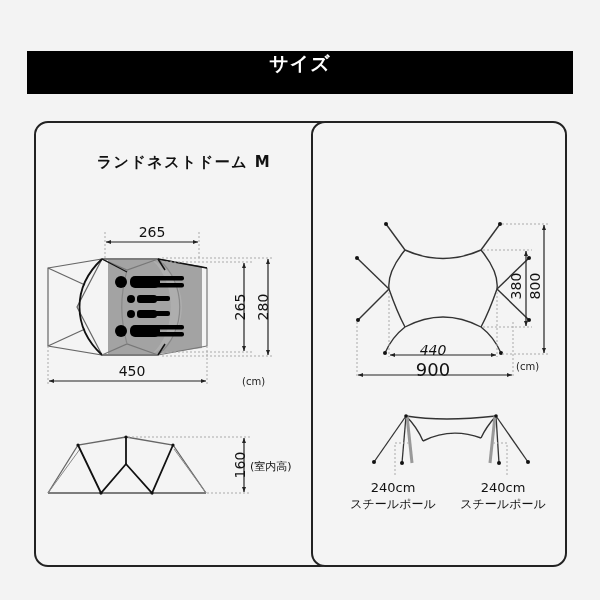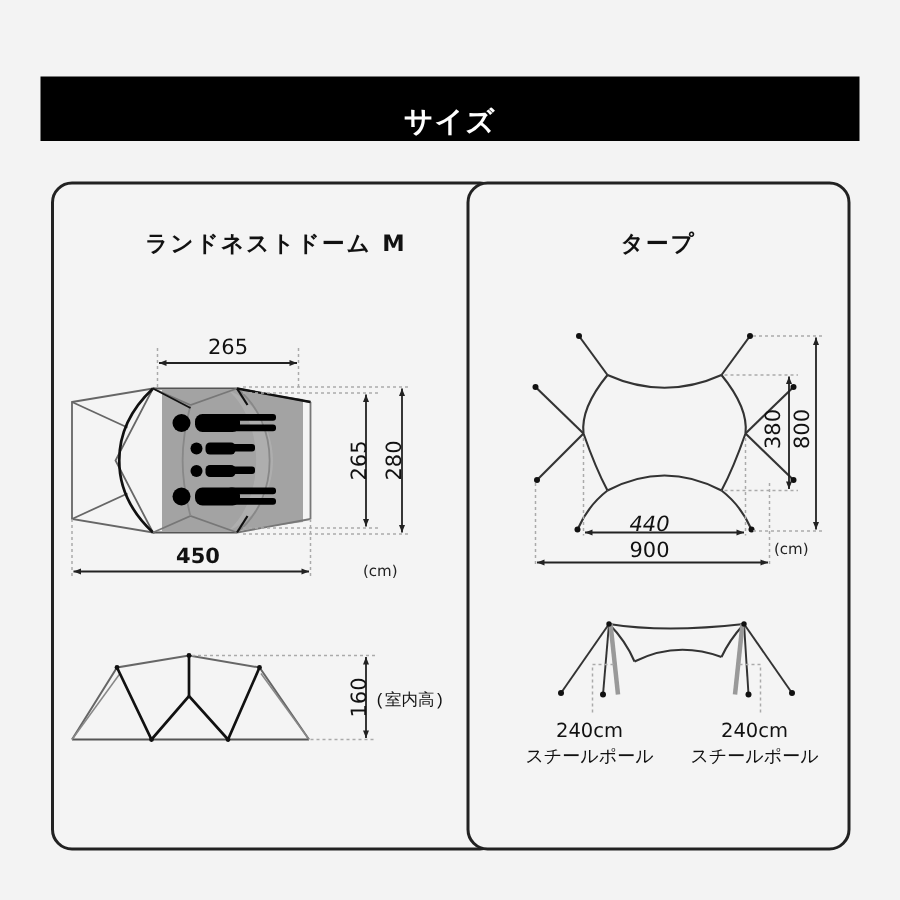--- a/index.html
+++ b/index.html
@@ -2,21 +2,21 @@
 <html><head>
 <meta charset="utf-8">
 <style>
   html, body { margin: 0; padding: 0; }
   body {
     width: 600px; height: 600px; background: #f3f3f3; position: relative; overflow: hidden;
     font-family: "DejaVu Sans", "Liberation Sans", sans-serif; color: #111;
   }
   .header-bar {
     position: absolute; left: 27px; top: 51px; width: 546px; height: 43px;
-    background: #000; color: #fff; display: flex; align-items: flex-end; justify-content: center;
+    background: #000; color: #fff; display: flex; align-items: flex-start; justify-content: center;
     font-size: 19px; font-weight: bold; letter-spacing: 1px;
   }
   .panel {
     position: absolute; top: 121px; height: 446px; border: 2px solid #222; border-radius: 14px;
     background: #f4f4f4; box-sizing: border-box;
   }
   .panel.left { left: 34px; width: 300px; }
   .panel.right { left: 311px; width: 256px; }
   .panel-title {
     position: absolute; top: 30px; left: 0; right: 0; text-align: center;
@@ -104,21 +104,21 @@
       <polygon points="242,261 240,266 244,266" fill="#222"></polygon>
       <polygon points="242,349 240,344 244,344" fill="#222"></polygon>
       <line x1="266" y1="257" x2="266" y2="353" stroke="#222" stroke-width="1.2"></line>
       <polygon points="266,257 264,262 268,262" fill="#222"></polygon>
       <polygon points="266,353 264,348 268,348" fill="#222"></polygon>
     </g>
   </svg>
   <div class="label" style="left:90px; top:101px; width:52px; font-size:14px;">265</div>
   <div class="label" style="left:184px; top:176px; width:40px; font-size:14px; transform:rotate(-90deg);">265</div>
   <div class="label" style="left:207px; top:176px; width:40px; font-size:14px; transform:rotate(-90deg);">280</div>
-  <div class="label" style="left:70px; top:240px; width:52px; font-size:14px;font-weight:bold;">450</div>
+  <div class="label" style="left:70px; top:240px; width:52px; font-size:14px;">450</div>
   <div class="unit" style="left:206px; top:253px;">(cm)</div>
 
   <svg class="diagram" width="263" height="446">
     <g transform="translate(-34,-121)">
       <line x1="46" y1="491" x2="204" y2="491" stroke="#555" stroke-width="1.3"></line>
       <polyline points="46,491 76,443 124,435 171,443 204,491" fill="none" stroke="#666" stroke-width="1.3"></polyline>
       <polyline points="46,491 78,447" fill="none" stroke="#888" stroke-width="1"></polyline>
       <polyline points="204,491 172,447" fill="none" stroke="#888" stroke-width="1"></polyline>
       <polyline points="76,443 99,491 124,462 150,491 171,443" fill="none" stroke="#111" stroke-width="1.8"></polyline>
       <line x1="124" y1="435" x2="124" y2="462" stroke="#111" stroke-width="1.8"></line>
@@ -130,25 +130,24 @@
           <circle cx="150" cy="491" r="1.6"></circle>
       </g>
       <line x1="126" y1="435" x2="248" y2="435" stroke="#aaa" stroke-width="1" stroke-dasharray="2,2"></line>
       <line x1="205" y1="491" x2="248" y2="491" stroke="#aaa" stroke-width="1" stroke-dasharray="2,2"></line>
       <line x1="242" y1="436" x2="242" y2="490" stroke="#222" stroke-width="1.2"></line>
       <polygon points="242,436 240,441 244,441" fill="#222"></polygon>
       <polygon points="242,490 240,485 244,485" fill="#222"></polygon>
     </g>
   </svg>
   <div class="label" style="left:184px; top:334px; width:40px; font-size:14px; transform:rotate(-90deg);">160</div>
-  <div class="label small" style="left:214px; top:336px;font-family:Liberation Mono, monospace;">(室内高)</div>
+  <div class="label small" style="left:214px; top:336px;">(室内高)</div>
 </div>
 
 <div class="panel right">
-  <div class="panel-title">タープ</div>
 
   <svg class="diagram" width="256" height="446">
     <g transform="translate(-311,-121)">
 
       <path d="M403,248 Q441,265 479,248" fill="none" stroke="#333" stroke-width="1.4"></path>
       <path d="M403,325 Q441,305 479,325" fill="none" stroke="#333" stroke-width="1.4"></path>
       <path d="M403,248 Q385,270 387,287 Q395,310 403,325" fill="none" stroke="#333" stroke-width="1.4"></path>
       <path d="M479,248 Q497,270 495,287 Q487,310 479,325" fill="none" stroke="#333" stroke-width="1.4"></path>
 
       <line x1="403" y1="248" x2="384" y2="222" stroke="#333" stroke-width="1.4"></line>
@@ -186,21 +185,21 @@
       <polygon points="524,249 522,254 526,254" fill="#222"></polygon>
       <polygon points="524,324 522,319 526,319" fill="#222"></polygon>
       <line x1="500" y1="222" x2="546" y2="222" stroke="#aaa" stroke-width="1" stroke-dasharray="2,2"></line>
       <line x1="500" y1="352" x2="546" y2="352" stroke="#aaa" stroke-width="1" stroke-dasharray="2,2"></line>
       <line x1="542" y1="223" x2="542" y2="351" stroke="#222" stroke-width="1.2"></line>
       <polygon points="542,223 540,228 544,228" fill="#222"></polygon>
       <polygon points="542,351 540,346 544,346" fill="#222"></polygon>
     </g>
   </svg>
   <div class="label" style="left:96px; top:219px; width:48px; font-size:14px;font-style:italic;">440</div>
-  <div class="label" style="left:96px; top:236px; width:48px; font-size:14px;">900</div>
+  <div class="label" style="left:96px; top:236px; width:48px; font-size:18px;">900</div>
   <div class="label" style="left:183px; top:155px; width:40px; font-size:14px; transform:rotate(-90deg);">380</div>
   <div class="label" style="left:202px; top:155px; width:40px; font-size:14px; transform:rotate(-90deg);">800</div>
   <div class="unit" style="left:203px; top:238px;">(cm)</div>
 
   <svg class="diagram" width="256" height="446">
     <g transform="translate(-311,-121)">
       <path d="M404,414 Q441,420 494,414" fill="none" stroke="#333" stroke-width="1.4"></path>
       <path d="M421,439 Q449,425 479,436" fill="none" stroke="#333" stroke-width="1.4"></path>
       <path d="M404,414 Q415,425 421,439" fill="none" stroke="#333" stroke-width="1.4"></path>
       <path d="M494,414 Q484,425 479,436" fill="none" stroke="#333" stroke-width="1.4"></path>

